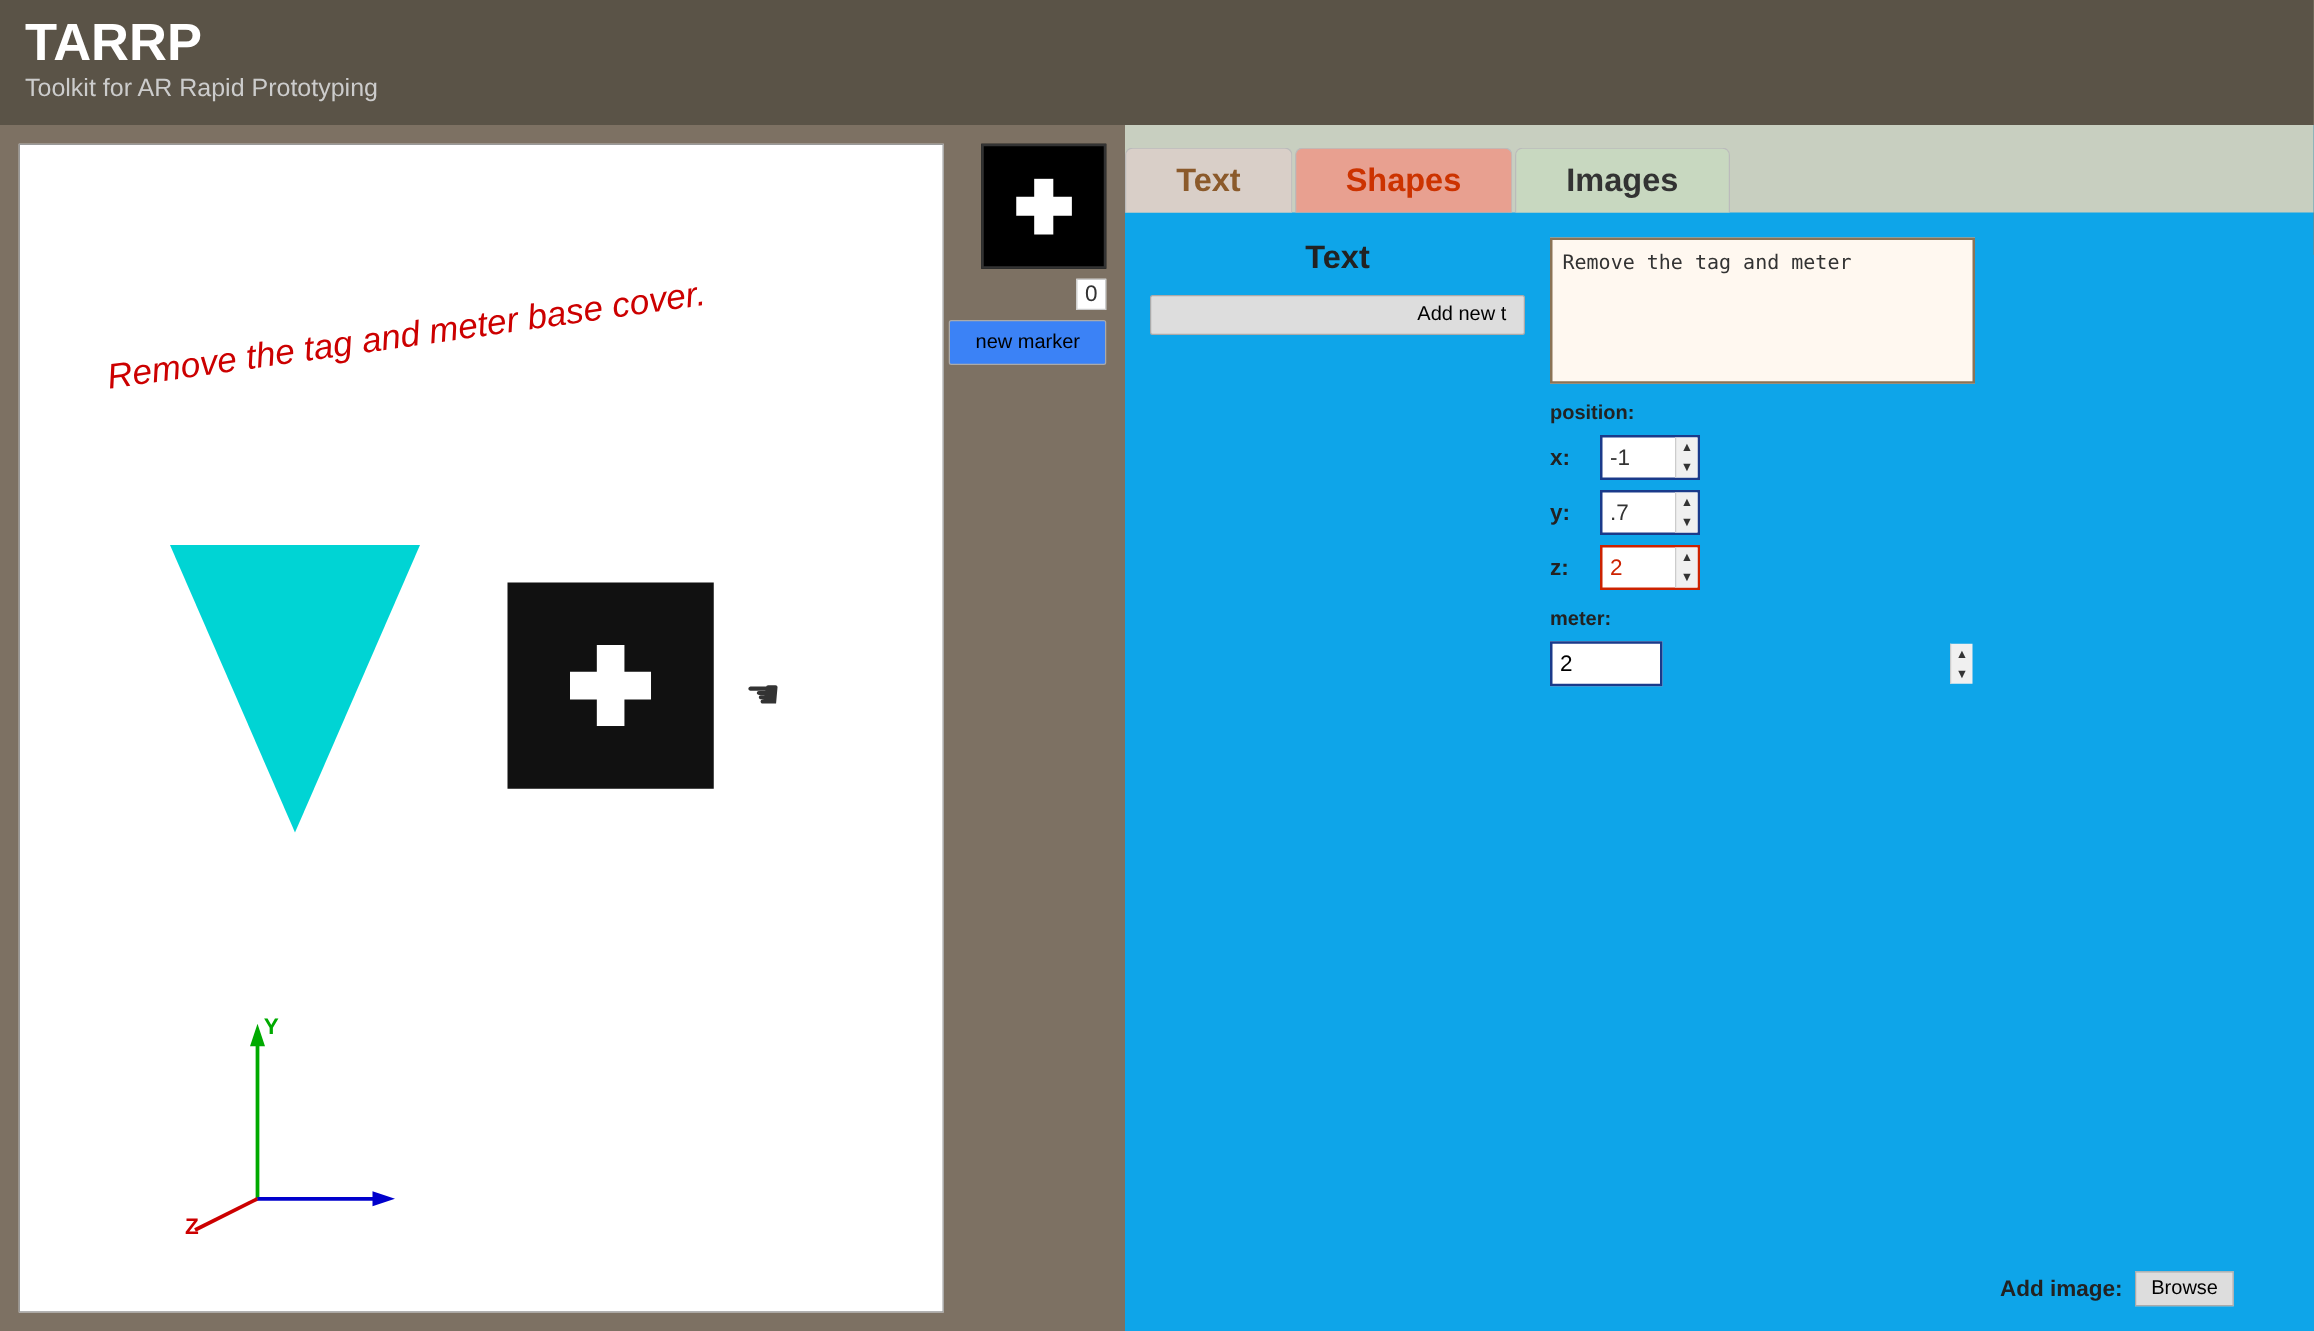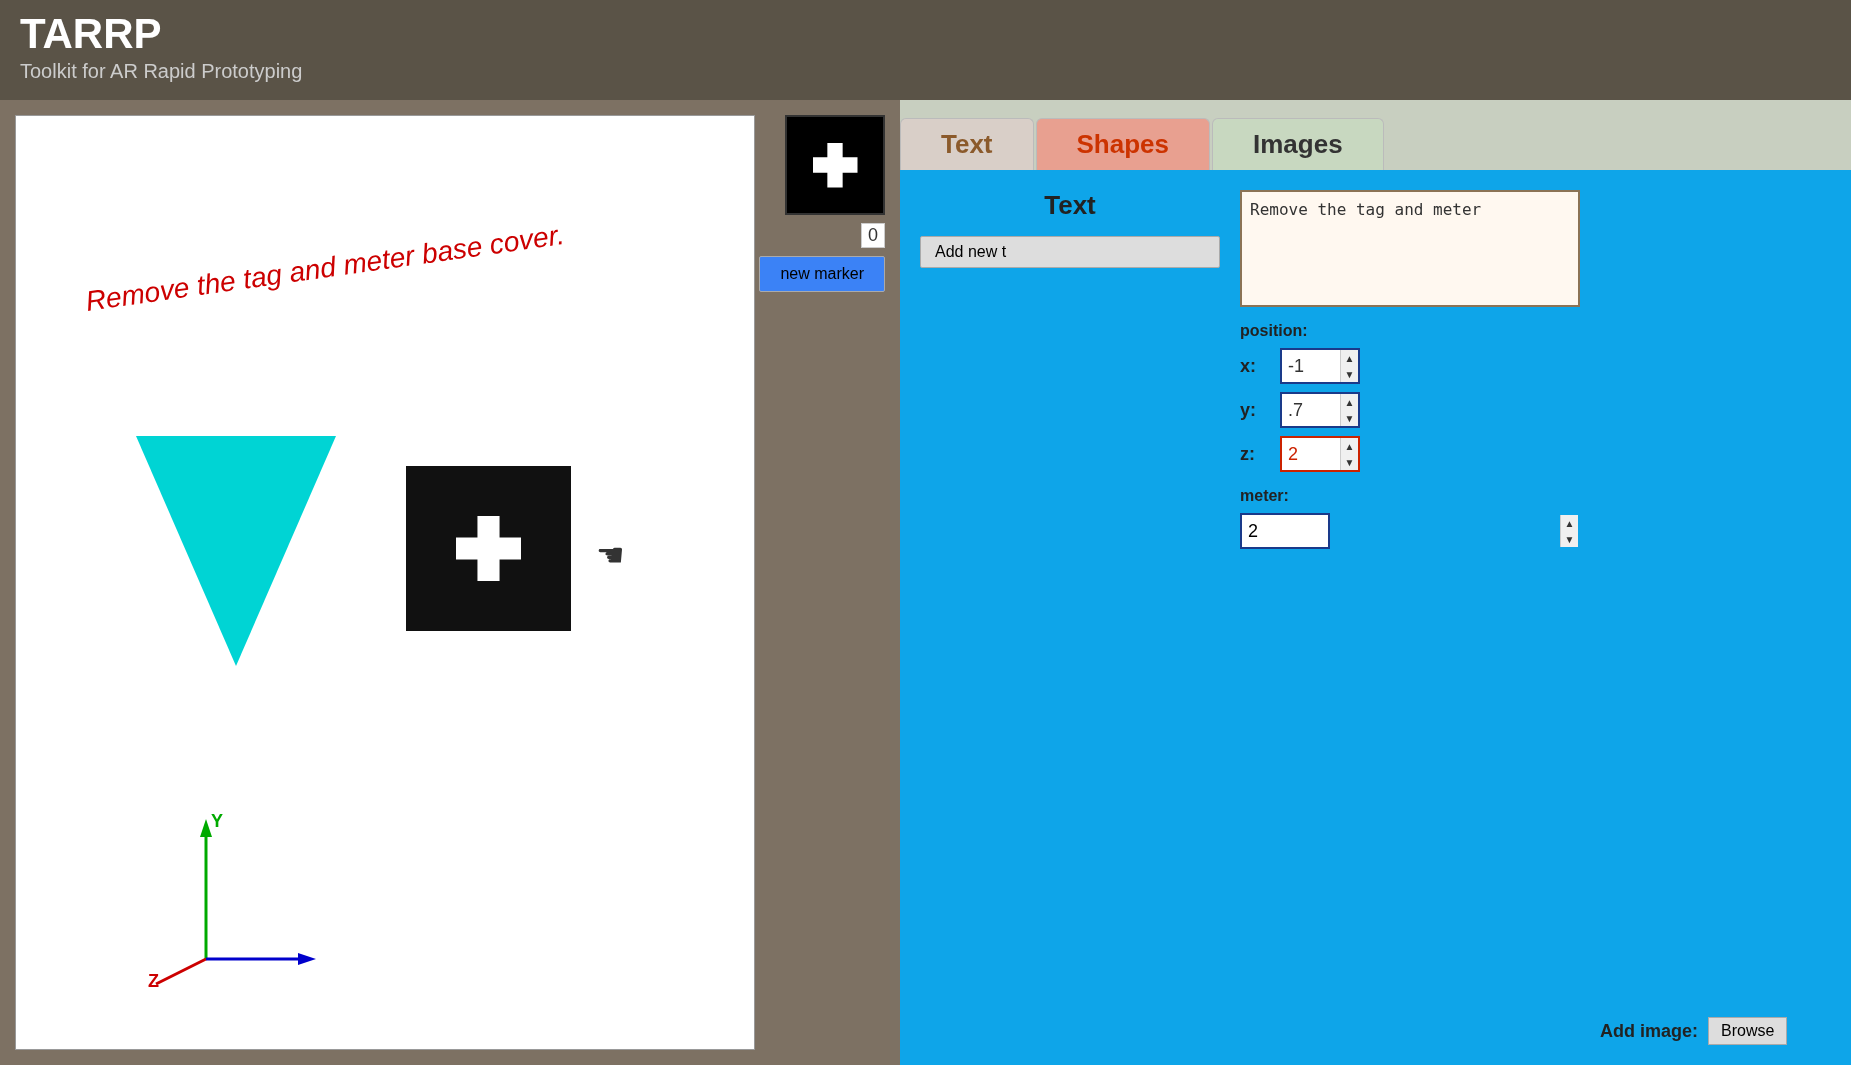--- a/index.html
+++ b/index.html
@@ -230,21 +230,21 @@
       color: #222;
     }
 
     .add-new-btn {
       background: #ddd;
       border: 1px solid #aaa;
       padding: 6px 14px;
       font-size: 16px;
       cursor: pointer;
       border-radius: 2px;
-      text-align: left;
+      text-align: right;
     }
 
     
     #text-editor-area {
       width: 340px;
       display: flex;
       flex-direction: column;
       gap: 15px;
     }
 

